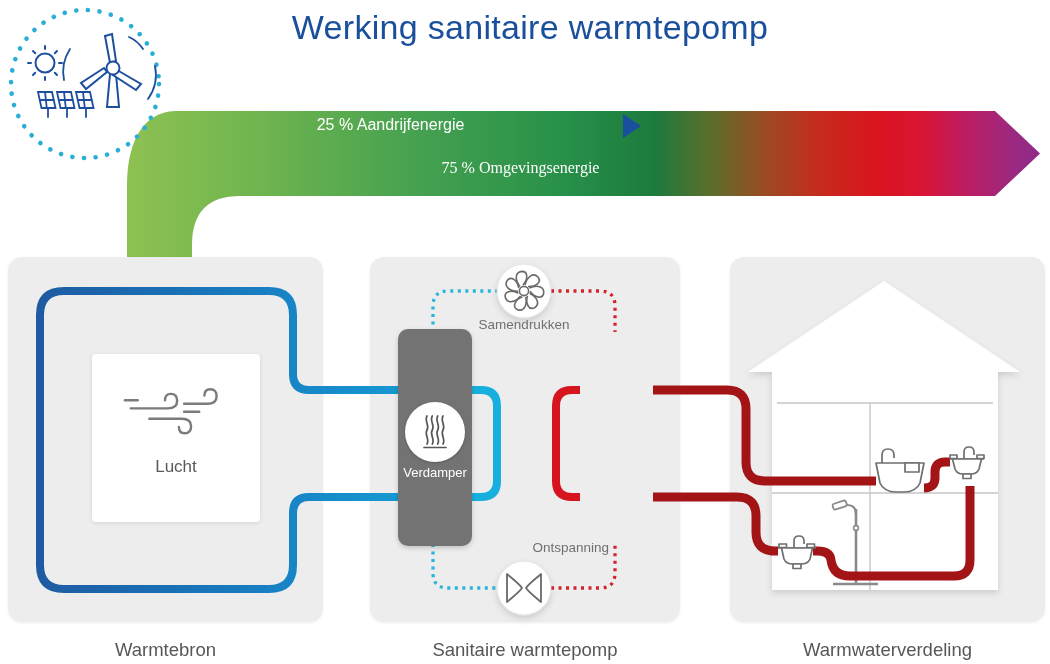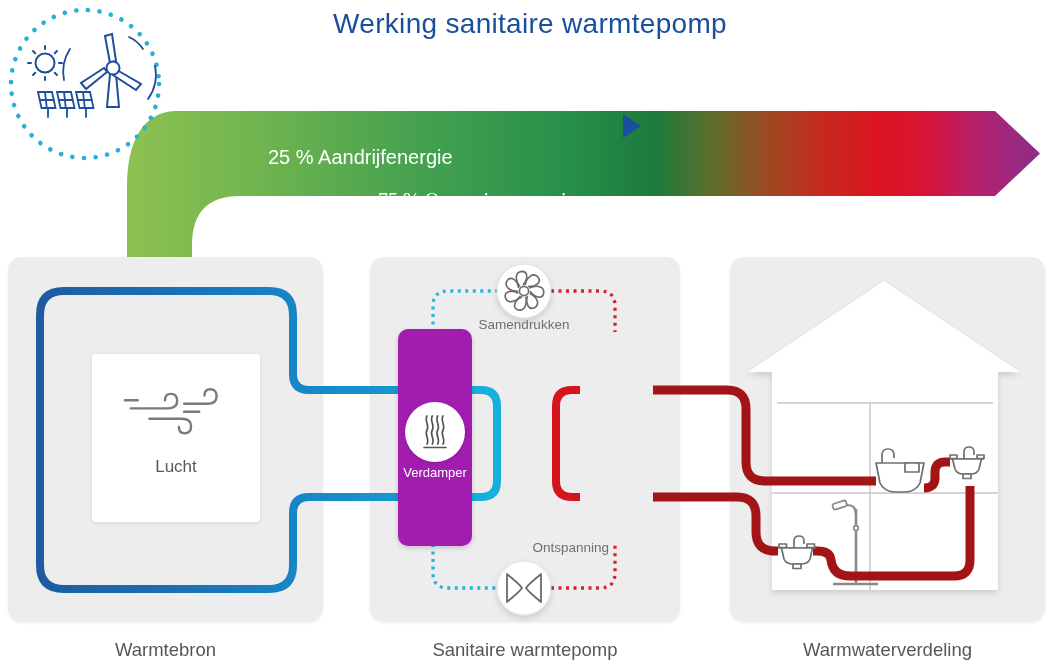--- a/index.html
+++ b/index.html
@@ -1,44 +1,44 @@
 <!DOCTYPE html>
 <html><head>
 <meta charset="utf-8">
 <style>
   html,body{margin:0;padding:0;background:#fff;}
   .canvas{position:relative;width:1050px;height:664px;background:#fff;overflow:hidden;
           font-family:"Liberation Sans",sans-serif;}
   .abs{position:absolute;}
-  .page-title{left:180px;top:8px;width:700px;text-align:center;font-size:28px;
+  .page-title{left:180px;top:8px;width:700px;text-align:center;font-size:34px;
               color:#1a4f9c;letter-spacing:.3px;z-index:6;}
   
   .panel{position:absolute;top:257px;height:365px;background:#ededee;border-radius:14px;
          box-shadow:0 1px 3px rgba(0,0,0,.07);z-index:2;}
   .panel.source{left:8px;width:315px;}
   .panel.pump{left:370px;width:310px;}
   .panel.dist{left:730px;width:315px;}
   .caption{position:absolute;top:639px;text-align:center;font-size:18.5px;color:#565759;z-index:6;}
   .caption.source{left:8px;width:315px;}
   .caption.pump{left:370px;width:310px;}
   .caption.dist{left:730px;width:315px;}
   
-  .arrow-label{position:absolute;color:#fff;font-size:20px;z-index:3;margin-top:30px;}
+  .arrow-label{position:absolute;color:#fff;font-size:16px;text-align:center;z-index:3;}
   .lbl-drive{left:268px;top:116px;width:245px;}
   .lbl-ambient{left:378px;top:159px;width:285px;font-family:Liberation Serif, serif;}
   .lbl-heat{left:815px;top:145px;width:175px;}
   
   .layer{position:absolute;left:0;top:0;pointer-events:none;}
   #arrow-layer{z-index:1;}
   #diagram-layer{z-index:4;}
   #badge{z-index:3;}
   
   .column{position:absolute;top:329px;width:74px;height:217px;border-radius:10px;z-index:5;
           box-shadow:0 2px 5px rgba(0,0,0,.18);}
-  .column.evap{left:398px;background:#a21caf;}
+  .column.evap{left:398px;background:#737373;}
   .column.cond{left:580px;background:#d6141d;}
   .col-circle{position:absolute;left:7px;top:73px;width:60px;height:60px;border-radius:50%;
               background:#fff;box-shadow:0 1px 3px rgba(0,0,0,.2);}
   .col-label{position:absolute;left:0;top:136px;width:74px;text-align:center;color:#fff;
              font-size:13px;}
   .proc-label{position:absolute;left:439px;width:170px;text-align:center;font-size:13.5px;
               color:#6f7072;z-index:6;}
   .lbl-compress{top:317px;}
   .lbl-expand{top:540px;text-align:right;}
   

